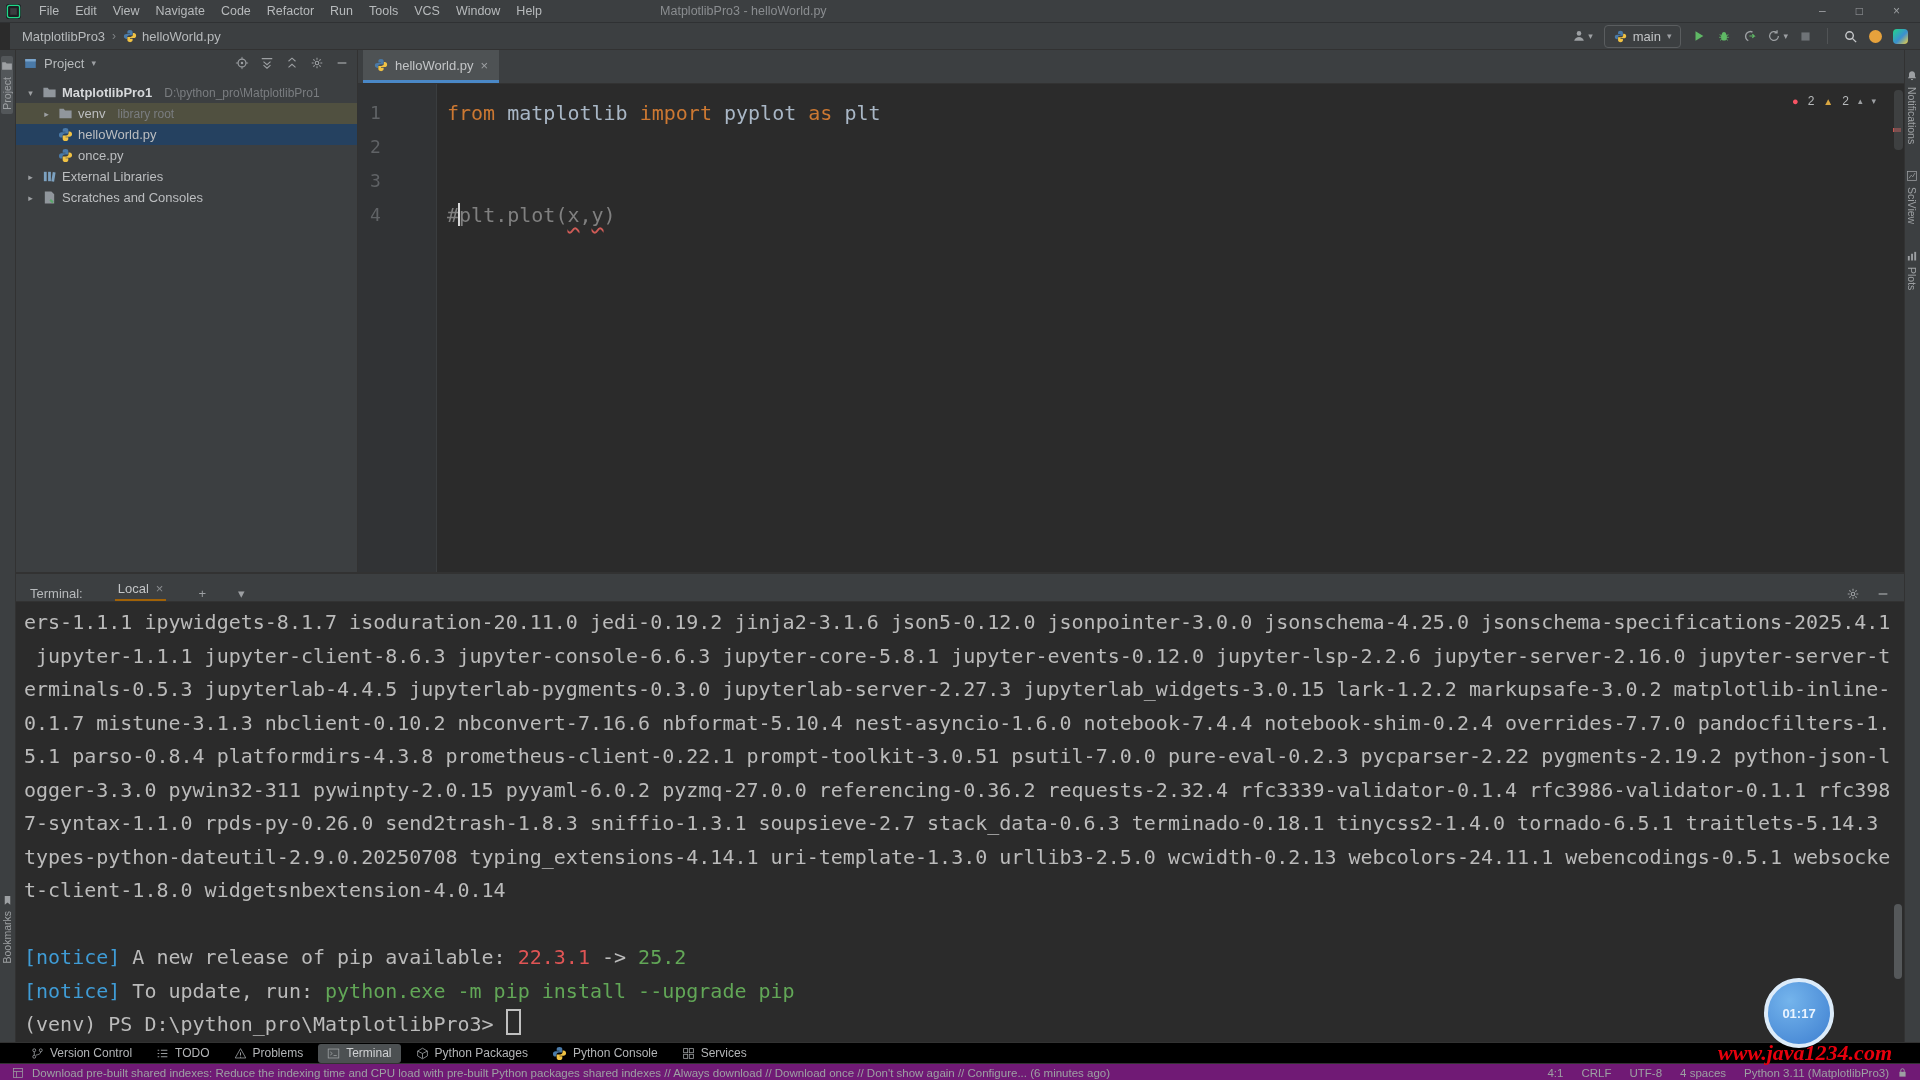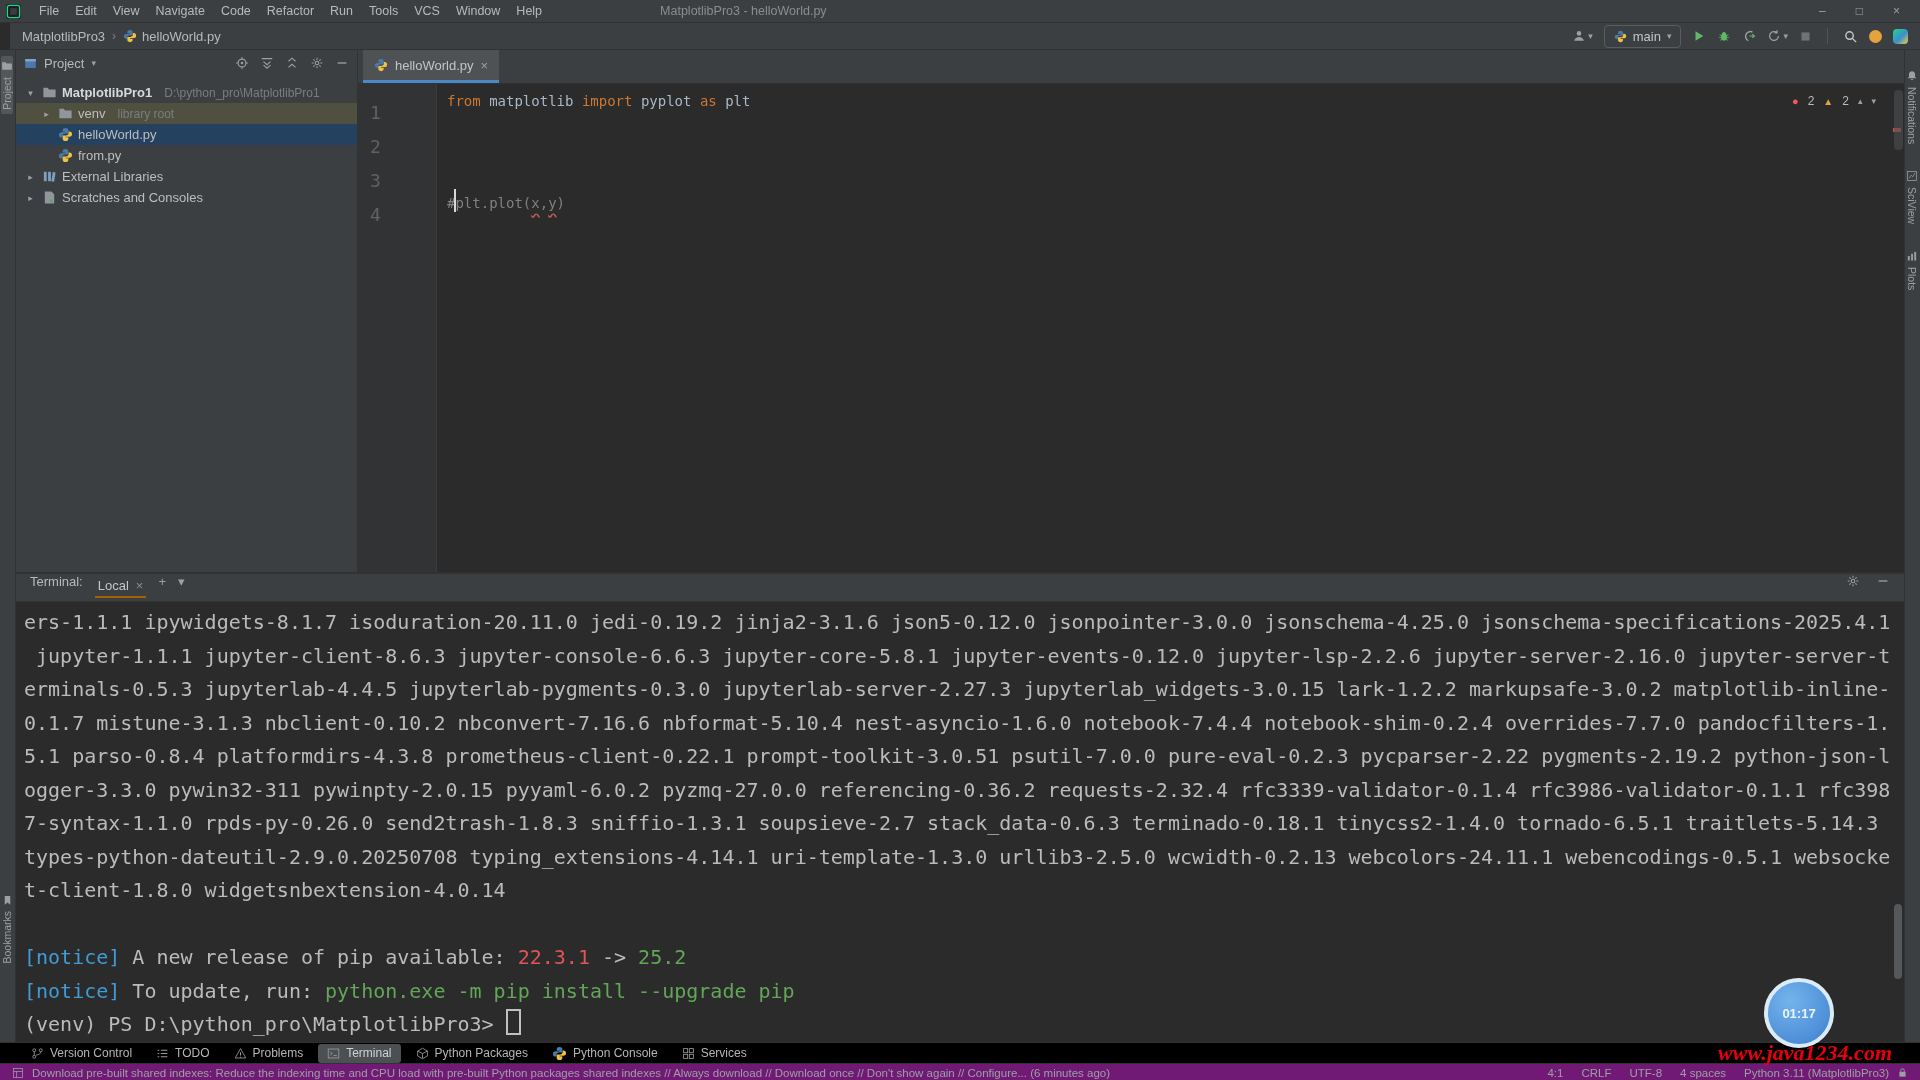--- a/index.html
+++ b/index.html
@@ -61,42 +61,42 @@
   
   .editor-zone{position:absolute;left:358px;right:16px;top:0;height:522px;background:#2b2b2b}
   .tabbar{height:33px;background:#3c3f41;border-bottom:1px solid #323232;display:flex;align-items:stretch}
   .tab{display:flex;align-items:center;gap:7px;padding:0 11px;margin-left:5px;background:#4e5254;
        border-bottom:3px solid #4a88c7;font-size:13px;color:#c3c5c7}
   .tab-close{color:#9da0a3;font-size:13px}
   .editor-body{position:absolute;top:34px;left:0;right:0;bottom:0;display:flex;overflow:hidden}
   .gutter{width:78px;background:#313335;border-right:1px solid #3a3d3f;padding-top:12px;flex:none}
   .gutter .num{height:34px;line-height:34px;padding-left:12px;color:#606366;
                font-family:"DejaVu Sans Mono",monospace;font-size:18px}
-  .code{padding:0 0 0 10px;font-family:"DejaVu Sans Mono",monospace;font-size:14px;
+  .code{padding:12px 0 0 10px;font-family:"DejaVu Sans Mono",monospace;font-size:20px;
         line-height:34px;color:#a9b7c6;white-space:pre}
   .code-line{height:34px}
   .tok-kw{color:#cc7832}
   .tok-plain{color:#a9b7c6}
   .tok-comment{color:#808080}
   .squig{text-decoration-line:underline;text-decoration-style:wavy;text-decoration-color:#cf5b56;text-underline-offset:5px}
   .caret{display:inline-block;width:2px;height:23px;background:#d8d8d8;vertical-align:-4px;margin:0 -1px}
   .inspections{position:absolute;top:44px;right:28px;display:flex;align-items:center;gap:9px;
                font-size:12px;color:#b7babc;z-index:3}
   .insp-err{color:#f75464;font-size:11px}
   .insp-warn{color:#d9a741;font-size:10px}
   .insp-chev{color:#9da0a3;font-size:9px}
   .err-tick{position:absolute;right:3px;top:78px;width:8px;height:4px;background:#c75450}
   .ed-scroll{position:absolute;right:1px;top:40px;width:9px;height:60px;background:#4b4e50;border-radius:4px;opacity:.6}
 
   .splitter{position:absolute;left:16px;right:16px;top:522px;height:2px;background:#323232}
 
   
   .terminal{position:absolute;left:16px;right:16px;top:524px;bottom:0;background:#2b2b2b}
   .term-header{height:27px;background:#3c3f41;border-bottom:1px solid #323232;display:flex;
-               align-items:flex-start;gap:12px;padding:0 14px;font-size:13px;color:#b7babc}
+               align-items:flex-end;gap:32px;padding:0 14px;font-size:13px;color:#b7babc}
   .term-tab{display:flex;align-items:center;gap:7px;border-bottom:2px solid #a16207;
             padding:4px 3px 3px;color:#c3c5c7}
   .term-x{color:#8a8d90}
   .th-btn{color:#9da0a3;font-size:13px}
   .th-right{margin-left:auto;display:flex;gap:16px;align-items:center;color:#9da0a3}
   .term-body{position:absolute;top:28px;left:0;right:0;bottom:0;overflow:hidden;
              padding:4px 0 0 8px;font-family:"DejaVu Sans Mono",monospace;font-size:20px;
              line-height:33.5px;color:#bbbbbb;white-space:pre}
   .tline{height:33.5px}
   .c-plain{color:#bbbbbb}
@@ -343,21 +343,21 @@
             <span class="t-label">helloWorld.py</span>
           </div>
           <div class="tree-row" style="padding-left: 24px;">
             <span class="chev"></span>
             <span class="t-ico">
               <svg viewBox="0 0 16 16" width="15" height="15">
                 <path fill="#4a7aa8" d="M7.9 1C5.9 1 5 2 5 3.3V5h3v.7H3.8C2.2 5.7 1 6.7 1 8.4c0 1.6 1 2.9 2.7 2.9h1V9.6c0-1.5 1.2-2.6 2.7-2.6H11V3.3C11 2 10 1 7.9 1z"></path>
                 <path fill="#f0c244" d="M8.1 15c2 0 2.9-1 2.9-2.3V11H8v-.7h4.2c1.6 0 2.8-1 2.8-2.7 0-1.6-1-2.9-2.7-2.9h-1v1.7c0 1.5-1.2 2.6-2.7 2.6H5v3.7C5 14 6 15 8.1 15z"></path>
               </svg>
             </span>
-            <span class="t-label">from.py</span>
+            <span class="t-label">once.py</span>
           </div>
           <div class="tree-row" style="padding-left: 8px;">
             <span class="chev">▸</span>
             <span class="t-ico">
               <svg viewBox="0 0 16 16" width="15" height="15">
                 <rect x="2" y="3" width="3" height="10" fill="#7ca1c0"></rect>
                 <rect x="6.5" y="3" width="3" height="10" fill="#7ca1c0"></rect>
                 <rect x="10.7" y="3.4" width="3" height="10" fill="#7ca1c0" transform="rotate(9 12.2 8.4)"></rect>
               </svg>
             </span>

